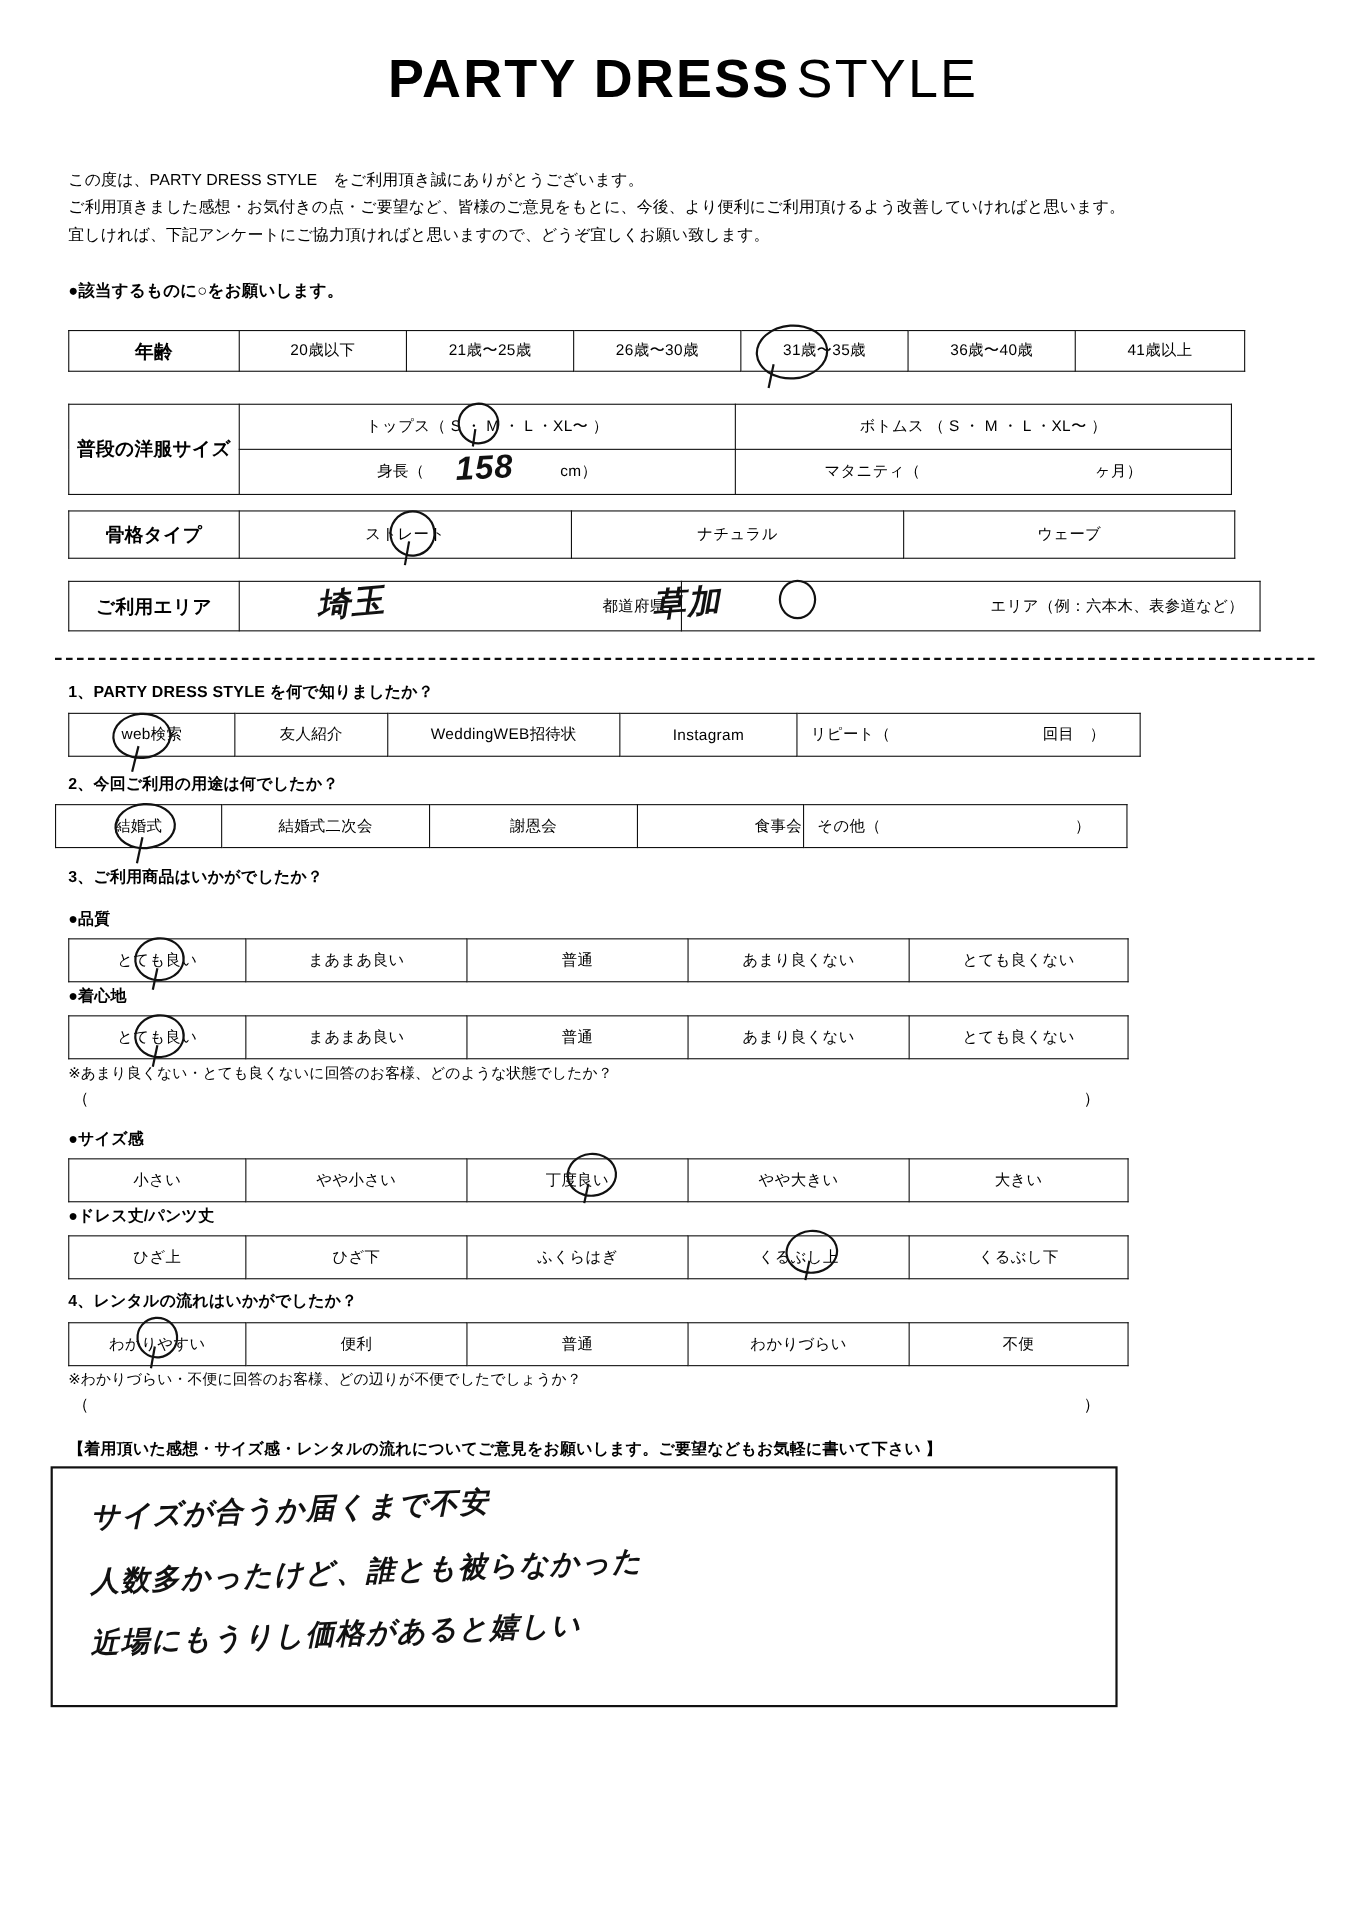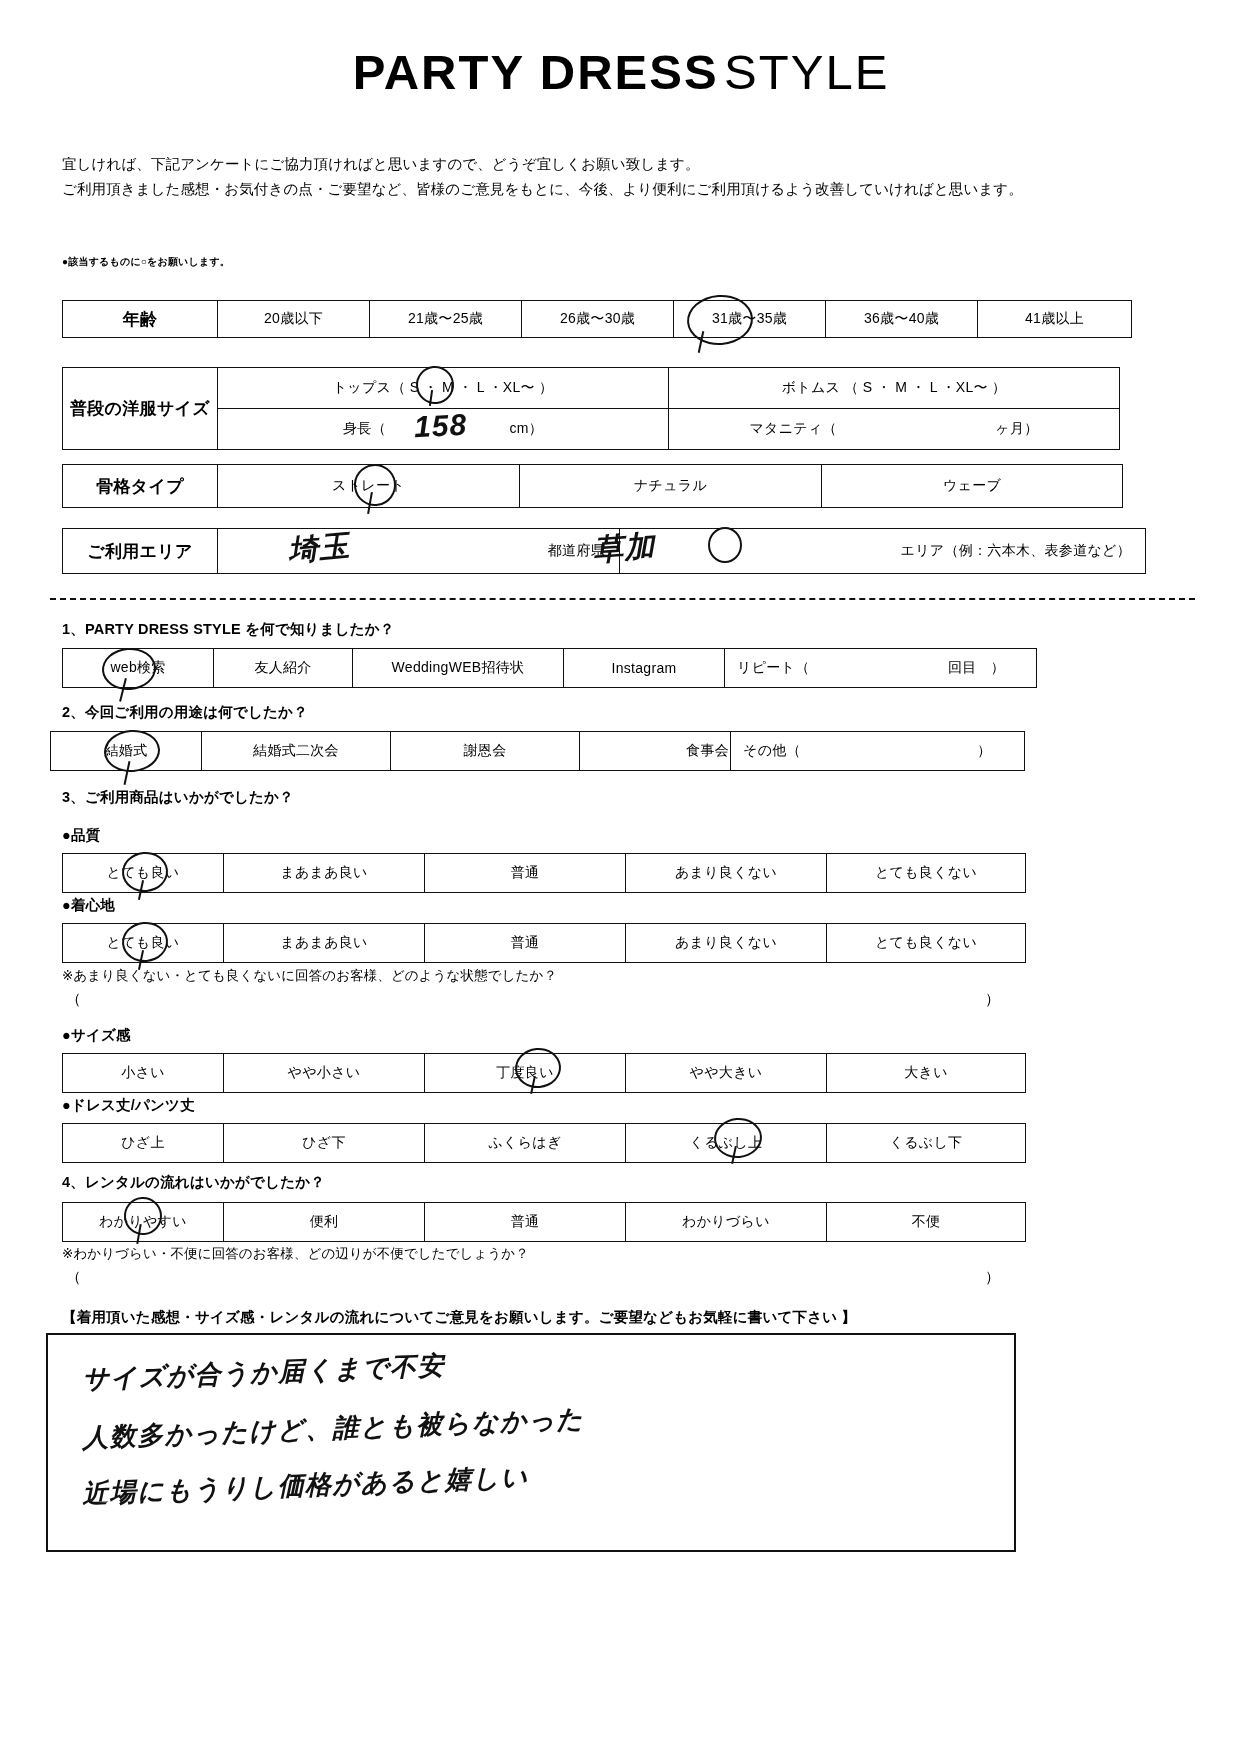--- a/index.html
+++ b/index.html
@@ -43,21 +43,21 @@
     top: 152px;
     width: 1050px;
     font-size: 14.5px;
     line-height: 25px;
     letter-spacing: 0.1px;
   }
   .intro div { white-space: nowrap; }
 
   .sec-head {
     position: absolute;
-    font-size: 10px;
+    font-size: 15px;
     font-weight: bold;
     letter-spacing: 0.2px;
     white-space: nowrap;
   }
   .q-head {
     position: absolute;
     font-size: 14.5px;
     font-weight: bold;
     letter-spacing: 0.2px;
     white-space: nowrap;
@@ -154,22 +154,23 @@
 <body>
 
 <div id="page">
 
   <div class="title">
     <span class="t-bold">PARTY DRESS</span>
     <span class="t-light">STYLE</span>
   </div>
 
   <div class="intro">
+    <div>この度は、PARTY DRESS STYLE　をご利用頂き誠にありがとうございます。</div>
+    <div>ご利用頂きました感想・お気付きの点・ご要望など、皆様のご意見をもとに、今後、より便利にご利用頂けるよう改善していければと思います。</div>
     <div>宜しければ、下記アンケートにご協力頂ければと思いますので、どうぞ宜しくお願い致します。</div>
-    <div>ご利用頂きました感想・お気付きの点・ご要望など、皆様のご意見をもとに、今後、より便利にご利用頂けるよう改善していければと思います。</div>
   </div>
 
   <div class="sec-head" style="left:62px; top:255px;">●該当するものに○をお願いします。</div>
 
   <table class="tbl" style="left:62px; top:300px; width:1048px;">
     <tbody>
         <tr>
       <td class="lbl" style="width:152px;">年齢</td>
       <td style="width:149px;">20歳以下</td>
       <td style="width:149px;">21歳〜25歳</td>

